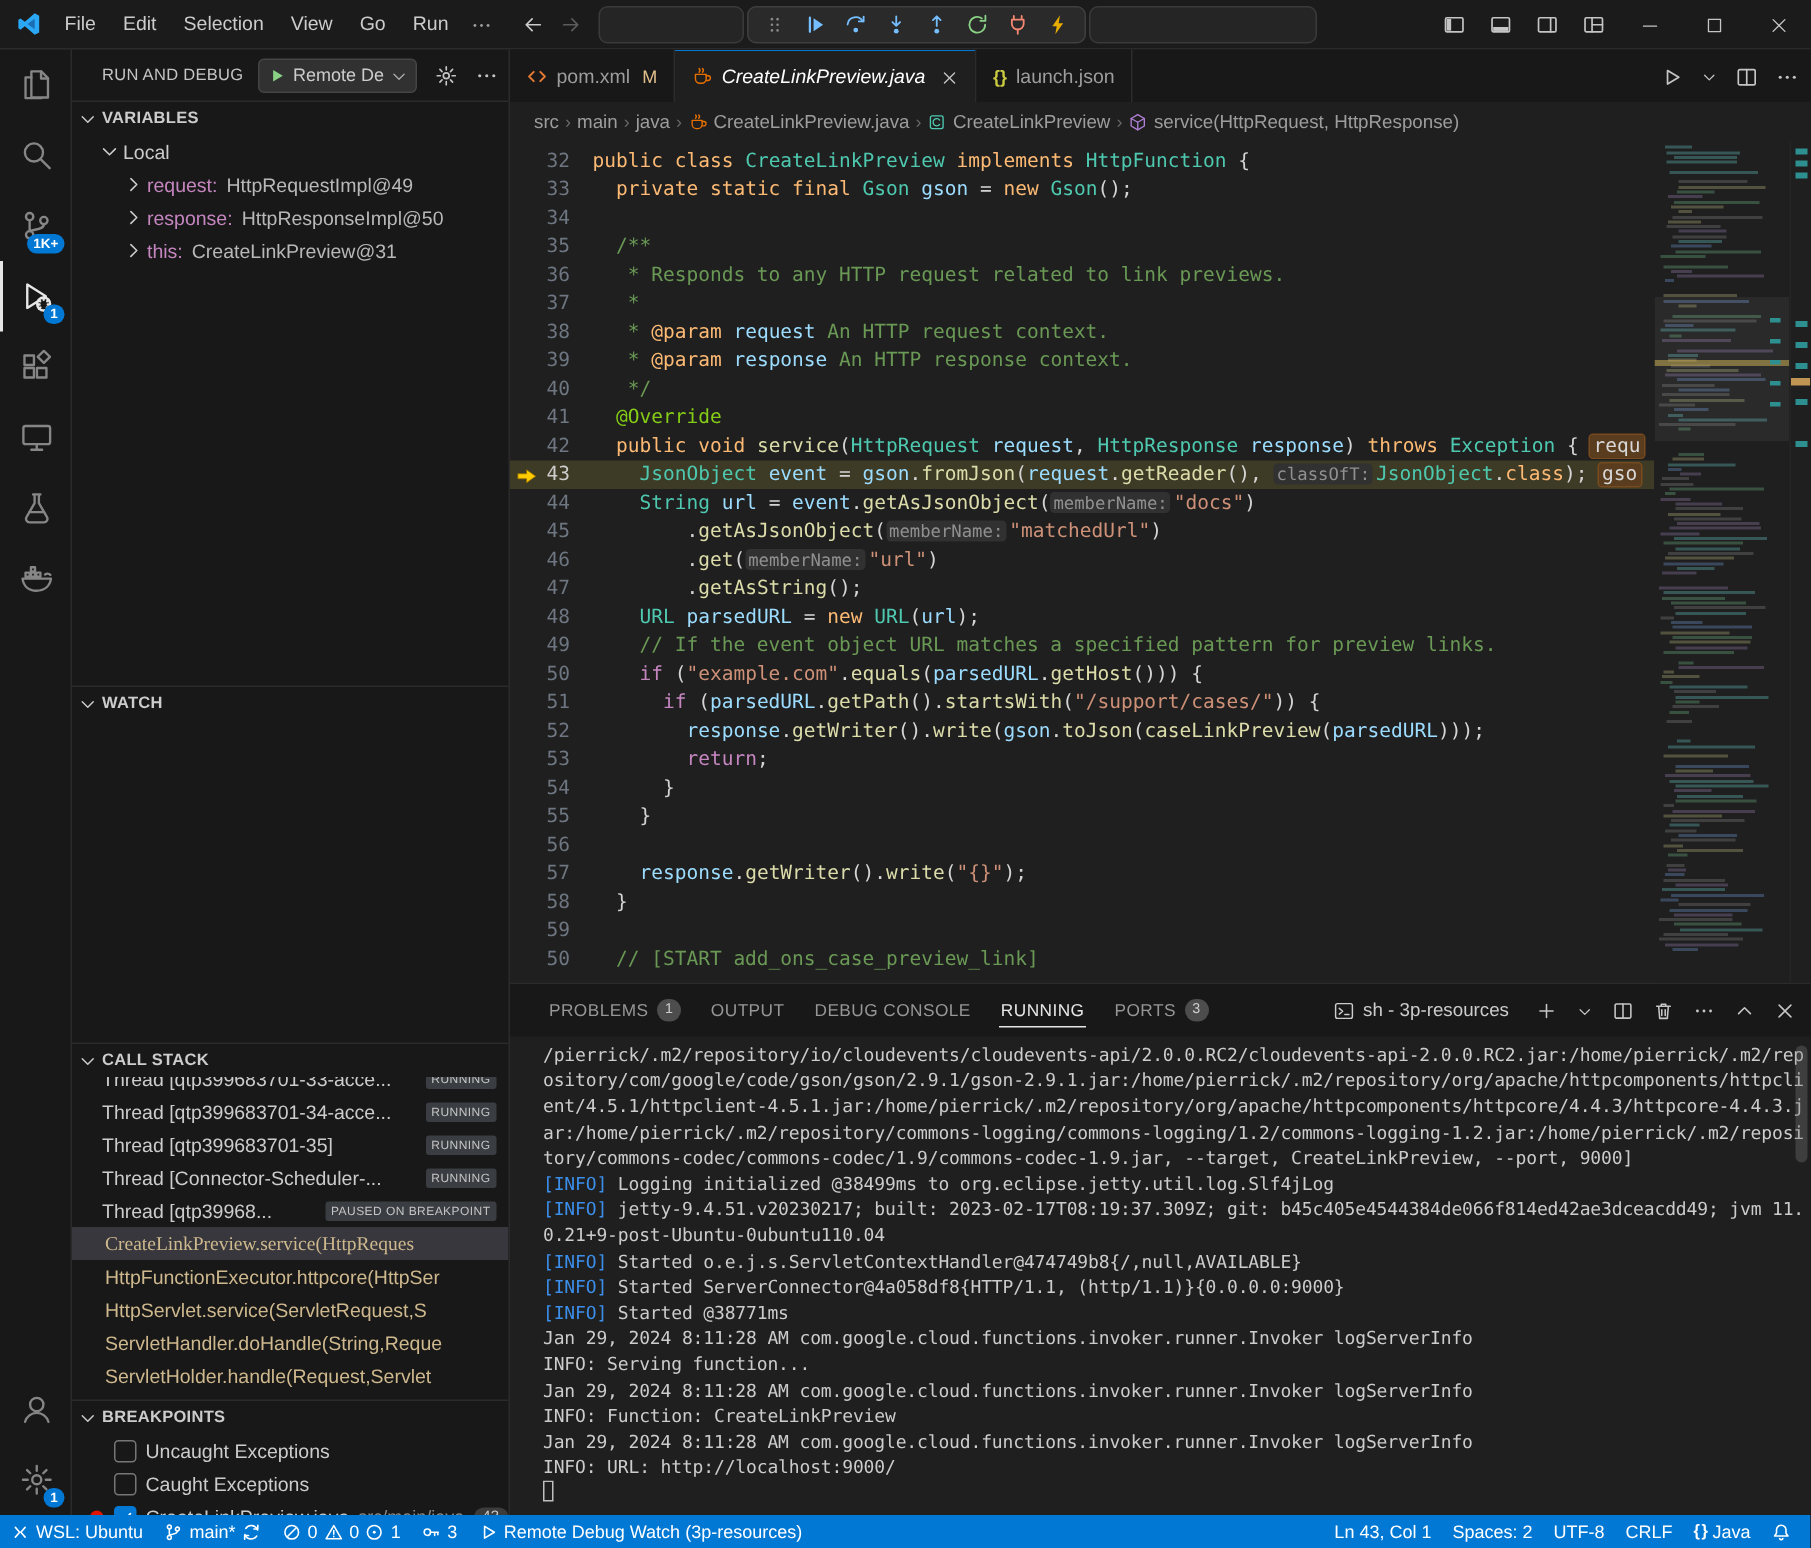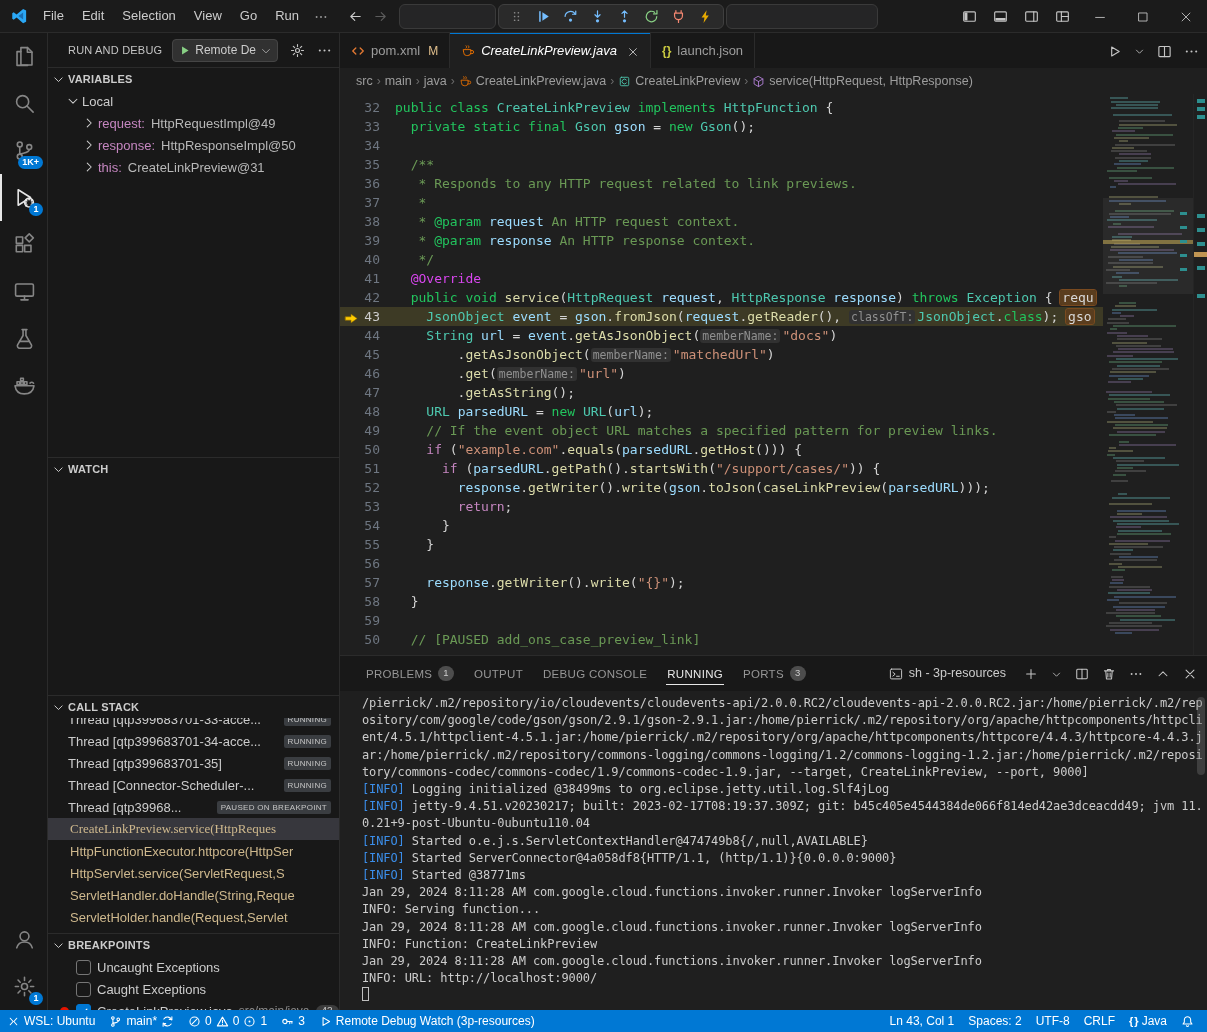--- a/index.html
+++ b/index.html
@@ -80,23 +80,23 @@
   .bc-sep{color:#6a6a6a;margin:0 4px;font-size:12px;}
 
   .editor-body{height:561px;display:flex;position:relative;overflow:hidden;flex:none;}
   .code-area{flex:1;overflow:hidden;padding-top:4px;font-family:"DejaVu Sans Mono","Liberation Mono",monospace;font-size:13px;line-height:19px;}
   .code-line{display:flex;height:19px;white-space:pre;}
   .code-line.current{background:#3d3a25;}
   .gutter{width:55px;flex:none;text-align:right;padding-right:15px;color:#6e7681;position:relative;}
   .code-line.current .gutter{color:#cccccc;}
   .dbg-arrow{position:absolute;left:4px;top:1px;}
   .line-content{flex:1;white-space:pre;overflow:hidden;}
-  .tk-kw{color:#22c55e;}.tk-ctl{color:#c586c0;}.tk-ty{color:#4ec9b0;}.tk-fn{color:#dcdcaa;}
+  .tk-kw{color:#fdba74;}.tk-ctl{color:#c586c0;}.tk-ty{color:#4ec9b0;}.tk-fn{color:#dcdcaa;}
   .tk-va{color:#9cdcfe;}.tk-st{color:#ce9178;}.tk-cm{color:#6a9955;}.tk-pl{color:#d4d4d4;}
-  .tk-ann{color:#d946ef;text-align:right;}
+  .tk-ann{color:#84cc16;text-align:right;}
   .tk-hint{color:#909090;background:#313131;border-radius:3px;padding:0 2px;margin-right:2px;font-size:11.5px;}
   .tk-chip{color:#d8d8d8;background:#5a3d1e;outline:1px solid #7a4a1f;border-radius:2px;padding:0 2px;}
   .minimap{width:90px;flex:none;position:relative;background:#1f1f1f;overflow:hidden;}
   .mm-line{position:absolute;height:2px;opacity:.85;}
   .mm-slider{position:absolute;left:0;right:0;background:rgba(255,255,255,.05);}
   .mm-current{position:absolute;left:0;right:0;height:4px;background:rgba(215,186,90,.5);}
   .mm-occ{position:absolute;width:7px;height:3px;background:#2d8f8f;}
   .ruler{width:14px;flex:none;position:relative;background:#1f1f1f;border-left:1px solid #252525;}
   .rl-mark{position:absolute;right:2px;width:8px;height:4px;}
   .rl-current{position:absolute;left:0;right:0;height:5px;background:#c09553;}
@@ -601,21 +601,21 @@
             <div class="code-line"><span class="gutter">50</span><span class="line-content"><span class="tk-pl">    </span><span class="tk-ctl">if</span><span class="tk-pl"> (</span><span class="tk-st">"example.com"</span><span class="tk-pl">.</span><span class="tk-fn">equals</span><span class="tk-pl">(</span><span class="tk-va">parsedURL</span><span class="tk-pl">.</span><span class="tk-fn">getHost</span><span class="tk-pl">())) {</span></span></div>
             <div class="code-line"><span class="gutter">51</span><span class="line-content"><span class="tk-pl">      </span><span class="tk-ctl">if</span><span class="tk-pl"> (</span><span class="tk-va">parsedURL</span><span class="tk-pl">.</span><span class="tk-fn">getPath</span><span class="tk-pl">().</span><span class="tk-fn">startsWith</span><span class="tk-pl">(</span><span class="tk-st">"/support/cases/"</span><span class="tk-pl">)) {</span></span></div>
             <div class="code-line"><span class="gutter">52</span><span class="line-content"><span class="tk-pl">        </span><span class="tk-va">response</span><span class="tk-pl">.</span><span class="tk-fn">getWriter</span><span class="tk-pl">().</span><span class="tk-fn">write</span><span class="tk-pl">(</span><span class="tk-va">gson</span><span class="tk-pl">.</span><span class="tk-fn">toJson</span><span class="tk-pl">(</span><span class="tk-fn">caseLinkPreview</span><span class="tk-pl">(</span><span class="tk-va">parsedURL</span><span class="tk-pl">)));</span></span></div>
             <div class="code-line"><span class="gutter">53</span><span class="line-content"><span class="tk-pl">        </span><span class="tk-ctl">return</span><span class="tk-pl">;</span></span></div>
             <div class="code-line"><span class="gutter">54</span><span class="line-content"><span class="tk-pl">      }</span></span></div>
             <div class="code-line"><span class="gutter">55</span><span class="line-content"><span class="tk-pl">    }</span></span></div>
             <div class="code-line"><span class="gutter">56</span><span class="line-content"></span></div>
             <div class="code-line"><span class="gutter">57</span><span class="line-content"><span class="tk-pl">    </span><span class="tk-va">response</span><span class="tk-pl">.</span><span class="tk-fn">getWriter</span><span class="tk-pl">().</span><span class="tk-fn">write</span><span class="tk-pl">(</span><span class="tk-st">"{}"</span><span class="tk-pl">);</span></span></div>
             <div class="code-line"><span class="gutter">58</span><span class="line-content"><span class="tk-pl">  }</span></span></div>
             <div class="code-line"><span class="gutter">59</span><span class="line-content"></span></div>
-            <div class="code-line"><span class="gutter">50</span><span class="line-content"><span class="tk-pl">  </span><span class="tk-cm">// [PAUSED add_ons_case_preview_link]</span></span></div>
+            <div class="code-line"><span class="gutter">50</span><span class="line-content"><span class="tk-pl">  </span><span class="tk-cm">// [START add_ons_case_preview_link]</span></span></div>
           </div>
         <div class="minimap" id="minimap">
             <div class="mm-line" style="top: 3.3px; left: 7.04932px; width: 18.212px; background: rgb(60, 96, 96);"></div>
             <div class="mm-line" style="top: 6.6px; left: 7.61037px; width: 49.6191px; background: rgb(60, 96, 96);"></div>
             <div class="mm-line" style="top: 9.9px; left: 12.5832px; width: 42.883px; background: rgb(60, 96, 96);"></div>
             <div class="mm-line" style="top: 13.2px; left: 8.23924px; width: 47.0583px; background: rgb(60, 96, 96);"></div>
             <div class="mm-line" style="top: 19.8px; left: 9.55054px; width: 59.4993px; background: rgb(60, 96, 96);"></div>
             <div class="mm-line" style="top: 26.4px; left: 15.9244px; width: 45.9331px; background: rgb(71, 71, 71);"></div>
             <div class="mm-line" style="top: 29.7px; left: 15.7679px; width: 58.6834px; background: rgb(92, 92, 69);"></div>
             <div class="mm-line" style="top: 33px; left: 14.7204px; width: 25.2706px; background: rgb(62, 90, 72);"></div>

